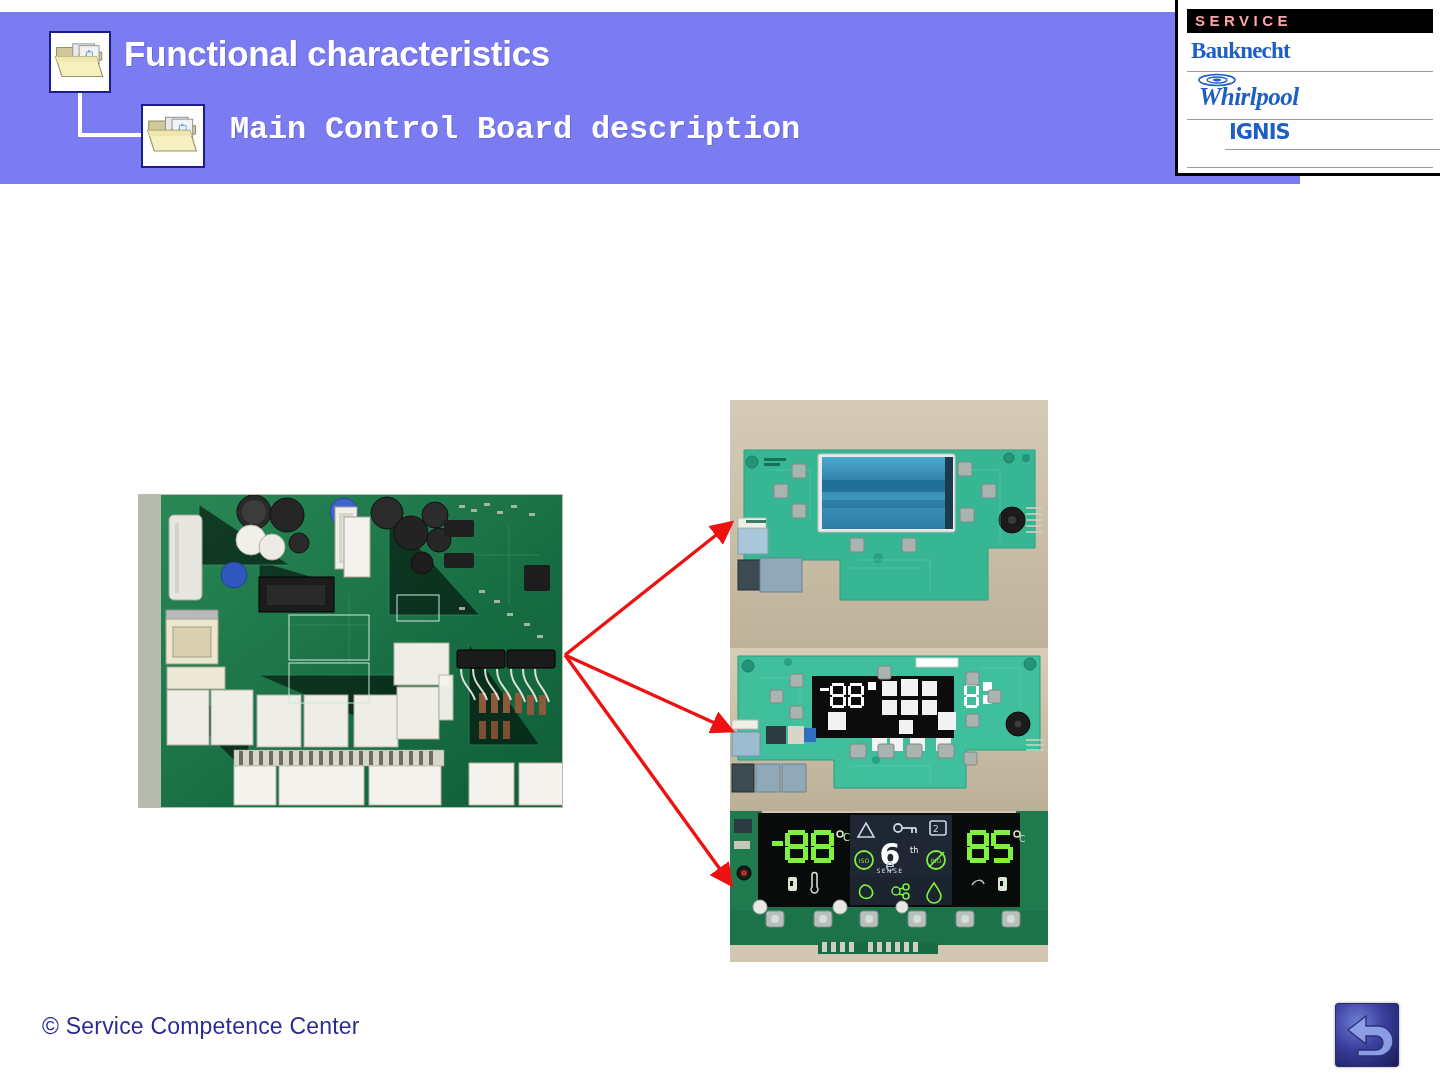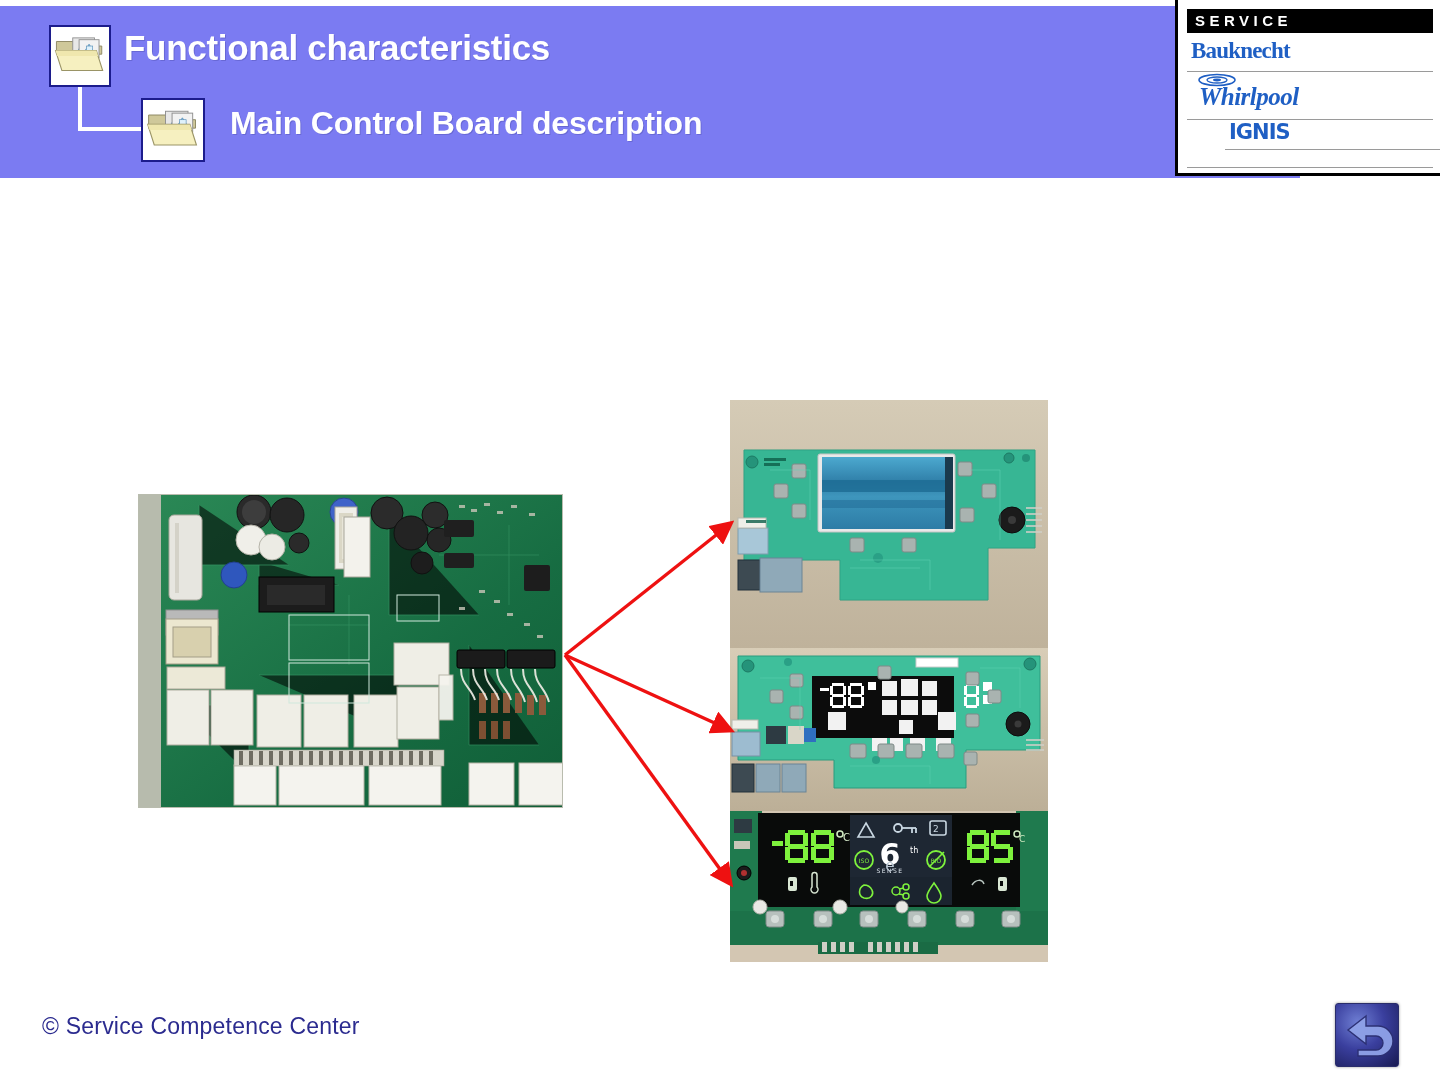--- a/index.html
+++ b/index.html
@@ -6,21 +6,21 @@
   body{
     width:1440px;height:1080px;
     background:#ffffff;
     font-family:"Liberation Sans", sans-serif;
     overflow:hidden;
     position:relative;
   }
 
   
   #header-bar{
-    position:absolute;left:0;top:6px;width:1300px;height:172px;
+    position:absolute;left:0;top:12px;width:1300px;height:172px;
     background:#7b7bf2;
   }
   #header-left{
     position:absolute;left:0;top:0;width:1175px;height:172px;
   }
   .folder-icon{
     position:absolute;
     border:2px solid #1c1c8c;
     background:#ffffff;
     box-sizing:border-box;
@@ -43,36 +43,37 @@
     position:absolute;left:124px;top:22px;
     font-size:35px;font-weight:bold;color:#ffffff;
     letter-spacing:-0.3px;white-space:nowrap;
     text-shadow:1px 1px 0 rgba(90,90,190,.55);
   }
   #title-2{
     position:absolute;left:230px;top:99px;
     font-size:32px;font-weight:bold;color:#ffffff;
     letter-spacing:-0.2px;white-space:nowrap;
     text-shadow:1px 1px 0 rgba(90,90,190,.55);
+    font-family:Liberation Mono, monospace;
   }
 
   
   #brand-panel{
     position:absolute;left:1175px;top:0px;width:265px;height:176px;
     background:#ffffff;
     border-left:3px solid #000000;
     border-bottom:3px solid #000000;
     box-sizing:border-box;
   }
   #service-band{
     position:absolute;left:9px;top:9px;width:246px;height:24px;
     background:#000000;
   }
   #service-band span{
-    display:block;color:#ffffff;font-size:15px;font-weight:bold;
+    display:block;color:#fca5a5;font-size:15px;font-weight:bold;
     letter-spacing:4.5px;line-height:24px;padding-left:8px;
   }
   .brand-row{
     position:absolute;left:9px;width:246px;
     border-bottom:1px solid #9a9a9a;
     box-sizing:border-box;
   }
   #brand-row-bauknecht{top:38px;height:34px;}
   #brand-row-whirlpool{top:72px;height:48px;}
   #brand-row-ignis{top:120px;height:30px;margin-left:38px;}

